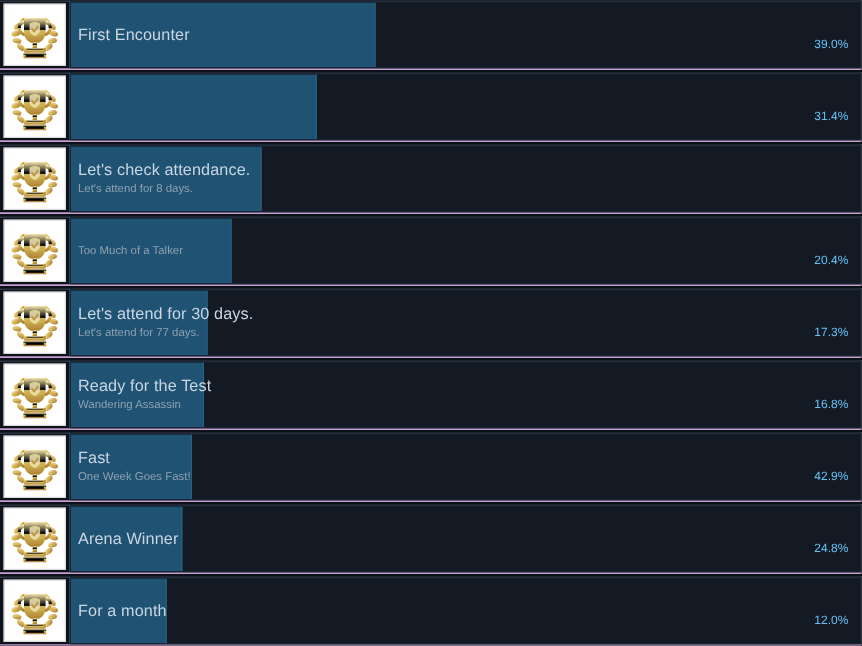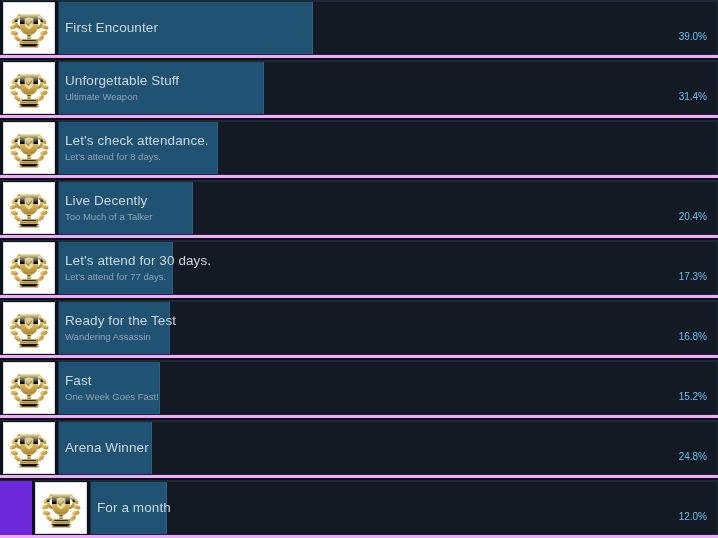--- a/index.html
+++ b/index.html
@@ -22,29 +22,28 @@
     display: flex;
     flex-direction: column;
   }
 
   .achievement-row {
     position: relative;
     height: 58px;
     flex: 0 0 58px;
     display: flex;
     align-items: stretch;
-    background: #6d28d9;
+    background: #e5e5e5;
     border-top: 1px solid #1b2735;
-    border-bottom: 3px solid #f0abfc;
+    border-bottom: 1px solid #f0abfc;
     box-sizing: border-box;
     margin-bottom: 2px;
   }
   .achievement-row:last-child {
     margin-bottom: 0;
-    padding-left: 32px;
   }
 
   .icon-cell {
     flex: 0 0 58px;
     width: 58px;
     height: 100%;
     background: #0d131b;
     display: flex;
     align-items: center;
     justify-content: center;
@@ -239,24 +238,20 @@
           <rect x="21.2" y="29" width="3.6" height="5" fill="url(#goldA)"></rect>
 
           <path d="M16.5 34 H29.5 L31 38 H15 Z" fill="url(#goldA)"></path>
           <rect x="13.5" y="38" width="19" height="4.5" rx="0.8" fill="url(#goldA)"></rect>
           <rect x="15.5" y="39.4" width="15" height="2" fill="#c7a css"></rect>
         </svg>
       </div>
     </div>
     <div class="progress-cell">
       <div class="progress-fill" style="width: 31.1439%;"></div>
-      <div class="row-text">
-        <div class="ach-title">Unforgettable Stuff</div>
-        <div class="ach-desc">Ultimate Weapon</div>
-      </div>
       <div class="ach-percent">31.4%</div>
     </div>
   </div>
 
   <div class="achievement-row">
     <div class="icon-cell">
       <div class="trophy-icon">
         <svg width="46" height="46" viewBox="0 0 46 46" aria-hidden="true">
           <defs>
             <linearGradient id="goldA" x1="0" y1="0" x2="0" y2="1">
@@ -363,21 +358,20 @@
 
           <path d="M16.5 34 H29.5 L31 38 H15 Z" fill="url(#goldA)"></path>
           <rect x="13.5" y="38" width="19" height="4.5" rx="0.8" fill="url(#goldA)"></rect>
           <rect x="15.5" y="39.4" width="15" height="2" fill="#c7a css"></rect>
         </svg>
       </div>
     </div>
     <div class="progress-cell">
       <div class="progress-fill" style="width: 20.3997%;"></div>
       <div class="row-text">
-        <div class="ach-title">Live Decently</div>
         <div class="ach-desc">Too Much of a Talker</div>
       </div>
       <div class="ach-percent">20.4%</div>
     </div>
   </div>
 
   <div class="achievement-row">
     <div class="icon-cell">
       <div class="trophy-icon">
         <svg width="46" height="46" viewBox="0 0 46 46" aria-hidden="true">
@@ -552,21 +546,21 @@
           <rect x="15.5" y="39.4" width="15" height="2" fill="#c7a css"></rect>
         </svg>
       </div>
     </div>
     <div class="progress-cell">
       <div class="progress-fill" style="width: 15.3207%;"></div>
       <div class="row-text">
         <div class="ach-title">Fast</div>
         <div class="ach-desc">One Week Goes Fast!</div>
       </div>
-      <div class="ach-percent">15.2%</div>
+      <div class="ach-percent">42.9%</div>
     </div>
   </div>
 
   <div class="achievement-row">
     <div class="icon-cell">
       <div class="trophy-icon">
         <svg width="46" height="46" viewBox="0 0 46 46" aria-hidden="true">
           <defs>
             <linearGradient id="goldA" x1="0" y1="0" x2="0" y2="1">
               <stop offset="0%" stop-color="#f6e7a8"></stop>

